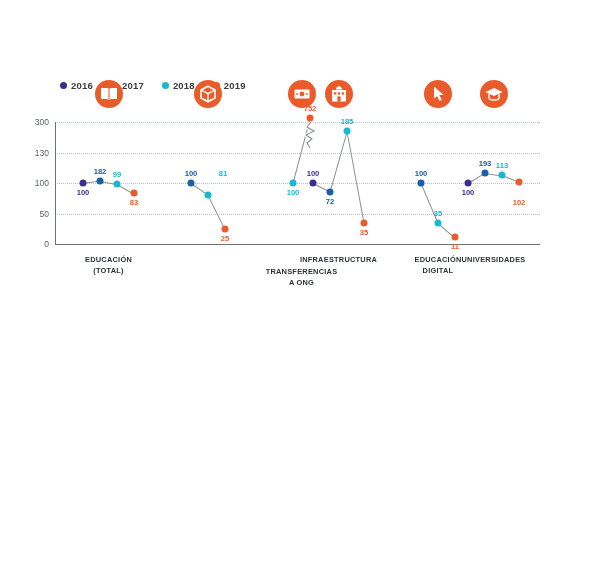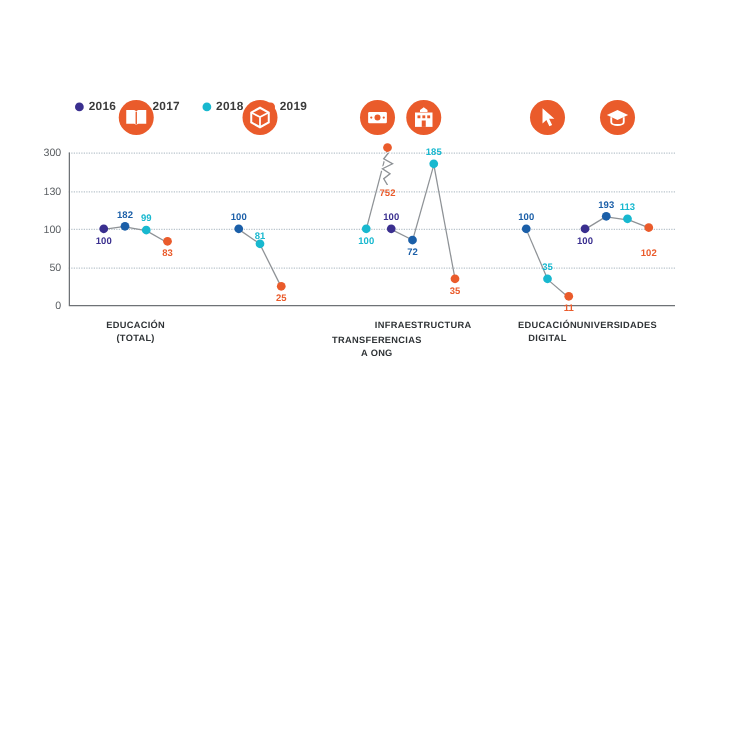--- a/index.html
+++ b/index.html
@@ -115,34 +115,34 @@
     </div>
     <div class="cat-label" style="left: 53.5px; width: 110px; top: 255px;">
       <div>EDUCACIÓN</div>
       <div>(TOTAL)</div>
     </div>
     <div class="seg" style="left: 191px; top: 183px; width: 20.5749px; transform: rotate(34.2848deg);"></div>
     <div class="seg" style="left: 208px; top: 194.59px; width: 38.1563px; transform: rotate(63.5424deg);"></div>
     <div class="pt" style="left: 191px; top: 183px; background: rgb(27, 95, 168);"></div>
     <div class="pt-label" style="color: rgb(27, 95, 168); left: 191px; top: 169px;">100</div>
     <div class="pt" style="left: 208px; top: 194.59px; background: rgb(24, 184, 207);"></div>
-    <div class="pt-label" style="color: rgb(24, 184, 207); left: 208px; top: 184px;">81</div>
+    <div class="pt-label" style="color: rgb(24, 184, 207); left: 208px; top: 169px; padding-left: 30px;">81</div>
     <div class="pt" style="left: 225px; top: 228.75px; background: rgb(234, 91, 43);"></div>
     <div class="pt-label" style="color: rgb(234, 91, 43); left: 225px; top: 233.75px;">25</div>
     <div class="icon-badge" style="left: 208px; top: 80px; background: rgb(234, 91, 43);">
       <svg width="20" height="20" viewBox="0 0 20 20">
         <path d="M10 2.2 17 6v8l-7 3.8L3 14V6z" fill="none" stroke="#ffffff" stroke-width="1.6"></path>
         <path d="M3 6l7 3.7L17 6M10 9.7v8" stroke="#ffffff" stroke-width="1.4" fill="none"></path>
       </svg>
     </div>
     <div class="seg" style="left: 293px; top: 183px; width: 66.8574px; transform: rotate(-75.2695deg);"></div>
     <div class="pt" style="left: 293px; top: 183px; background: rgb(24, 184, 207);"></div>
     <div class="pt-label" style="color: rgb(24, 184, 207); left: 293px; top: 188px;">100</div>
     <div class="pt" style="left: 310px; top: 118.34px; background: rgb(234, 91, 43);"></div>
-    <div class="pt-label" style="color: rgb(234, 91, 43); left: 310px; top: 104.34px; margin-top: 46px;">752</div>
+    <div class="pt-label" style="color: rgb(234, 91, 43); left: 310px; top: 104.34px;">752</div>
     <div class="zig" style="left: 304px; top: 122.34px;"><svg width="13" height="26" viewBox="0 0 13 26">
         <path d="M7 0 3 5l7 4-8 4 6 4-5 4 3 5" fill="none" stroke="#ffffff" stroke-width="3.4"></path>
         <path d="M7 0 3 5l7 4-8 4 6 4-5 4 3 5" fill="none" stroke="#8e9296" stroke-width="1.1"></path>
       </svg></div>
     <div class="icon-badge" style="left: 301.5px; top: 80px; background: rgb(234, 91, 43);">
       <svg width="20" height="20" viewBox="0 0 20 20">
         <rect x="2.5" y="5.5" width="15" height="9" rx="1" fill="#ffffff"></rect>
         <circle cx="10" cy="10" r="2.4" fill="#ea5b2b"></circle>
         <circle cx="5" cy="10" r=".9" fill="#ea5b2b"></circle>
         <circle cx="15" cy="10" r=".9" fill="#ea5b2b"></circle>

